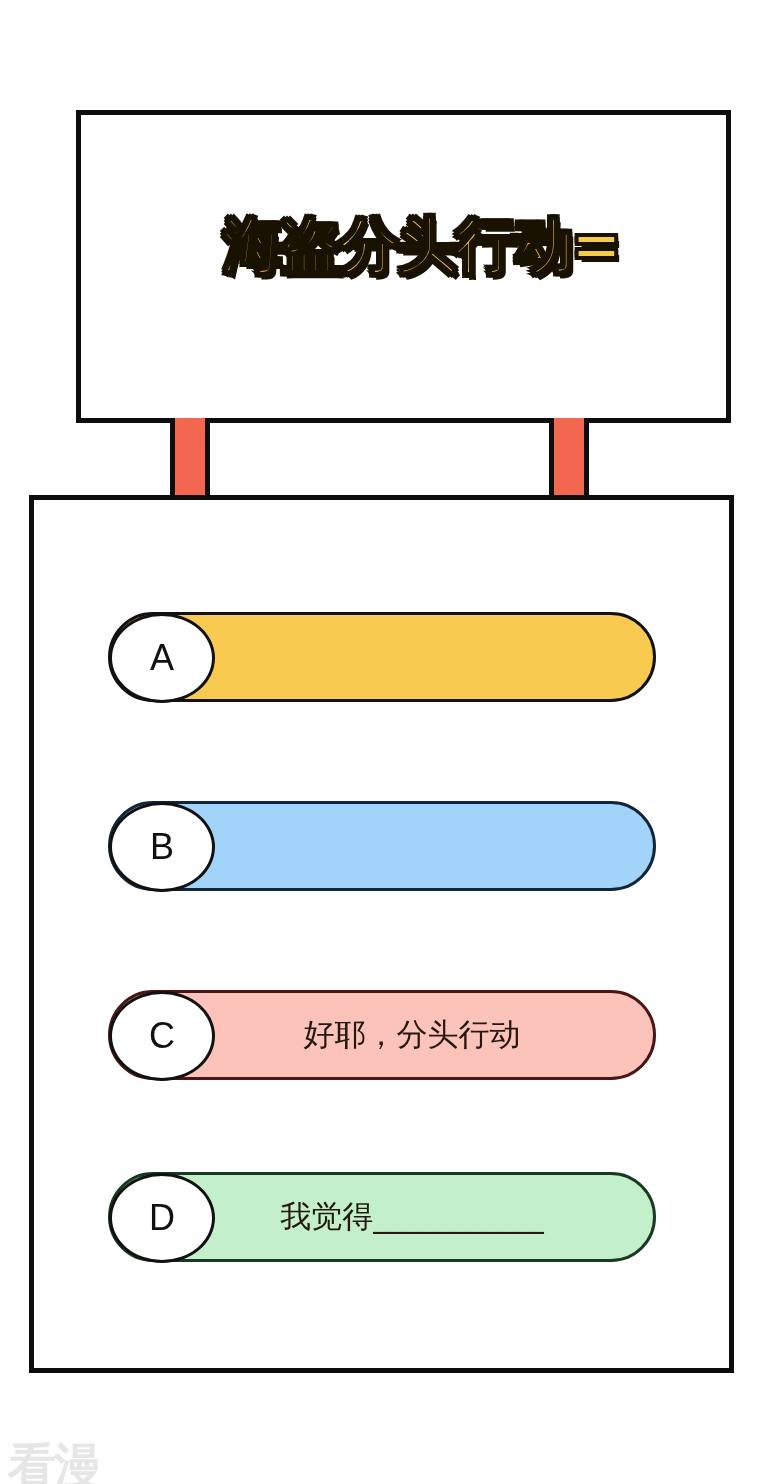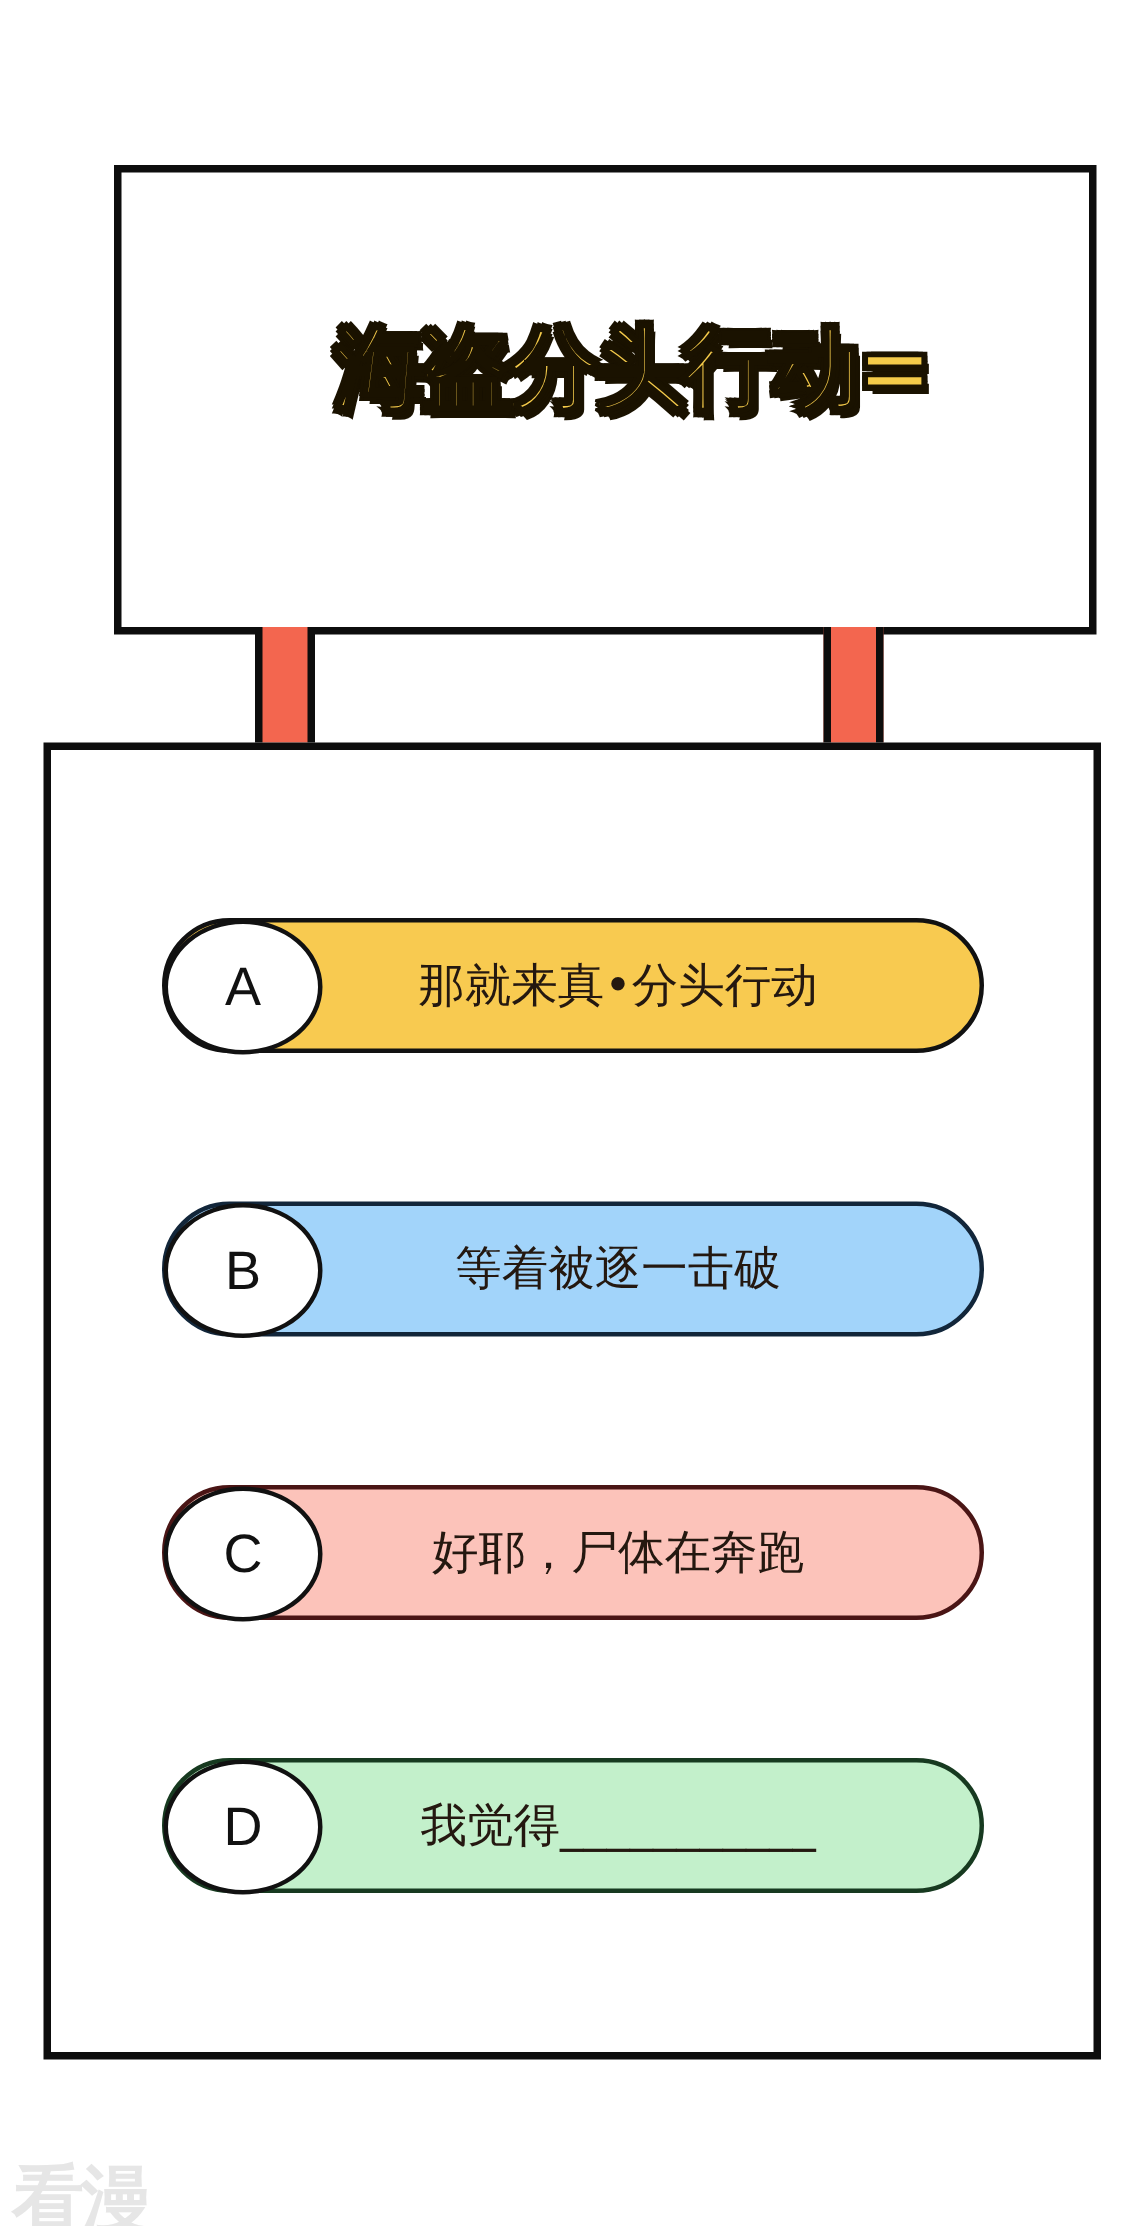--- a/index.html
+++ b/index.html
@@ -61,31 +61,29 @@
   <div class="title">海盗分头行动=</div>
 </div>
 
 <div class="post left"></div>
 <div class="post right"></div>
 
 <div class="board"></div>
 
 <div class="option" id="opt-0" style="top:612px;background:#F8CA50;border-color:#111;">
   <div class="letter">A</div>
-  <div class="text">那就来真•分头行动</div>
 </div>
 
 <div class="option" id="opt-1" style="top:801px;background:#A2D4FA;border-color:#12263A;">
   <div class="letter">B</div>
-  <div class="text">等着被逐一击破</div>
 </div>
 
 <div class="option" id="opt-2" style="top:990px;background:#FCC3BA;border-color:#4A1515;">
   <div class="letter">C</div>
-  <div class="text">好耶，尸体在奔跑</div>
+  <div class="text">好耶，分头行动</div>
 </div>
 
 <div class="option" id="opt-3" style="top:1172px;background:#C3F0CB;border-color:#173A20;">
   <div class="letter">D</div>
   <div class="text">我觉得___________</div>
 </div>
 
 <div class="watermark">看漫</div>
 
 </body></html>

